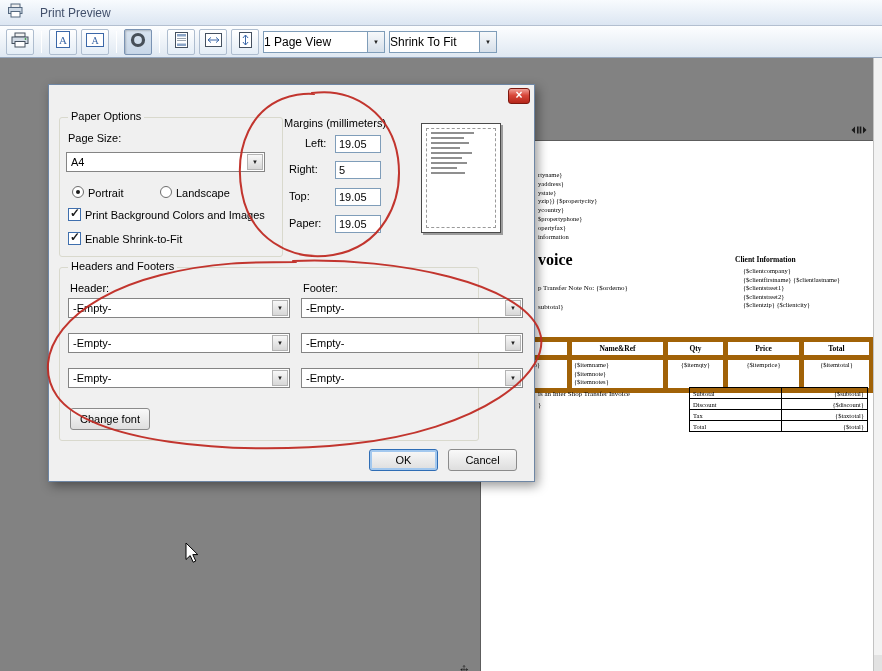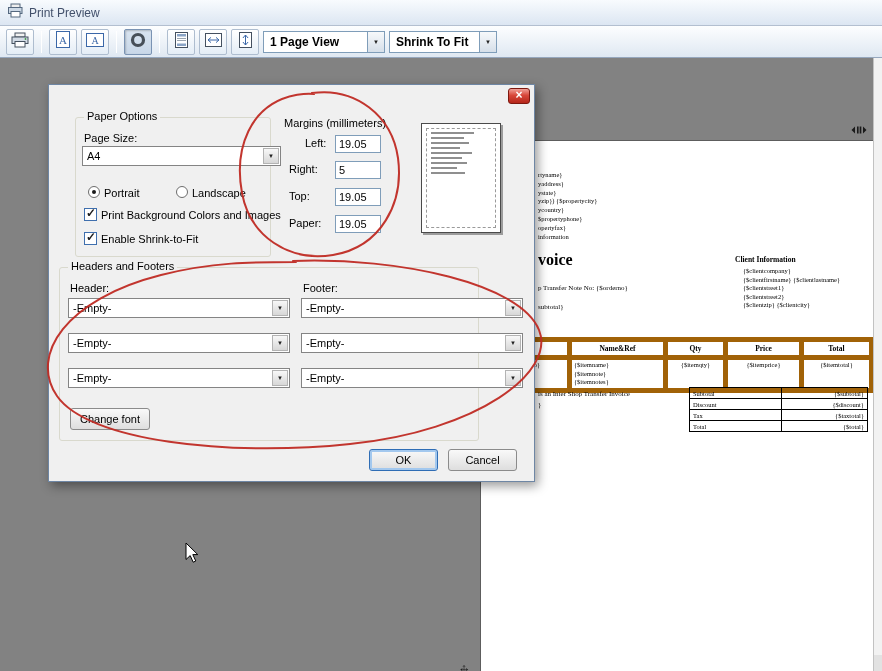--- a/index.html
+++ b/index.html
@@ -3,32 +3,32 @@
 <meta charset="utf-8">
 <style>
   * { margin:0; padding:0; box-sizing:border-box; }
   html,body { width:882px; height:671px; }
   body { position:relative; overflow:hidden; font-family:"Liberation Sans",sans-serif; background:#828282; }
 
   
   .titlebar { position:absolute; left:0; top:0; width:882px; height:26px;
     background:linear-gradient(#f8fbfe,#dce6f2); border-bottom:1px solid #b3bfd0;
     display:flex; align-items:center; gap:6px; padding-left:7px; z-index:3; }
-  .title-text { font-size:12px; color:#42506b; }
+  .title-text { font-size:12px; color:#42506b;margin-left:11px; }
 
   .toolbar { position:absolute; left:0; top:26px; width:882px; height:32px;
     background:linear-gradient(#fdfeff,#dfe8f2); border-bottom:1px solid #96a7bd;
     display:flex; align-items:center; gap:4px; padding:0 6px; z-index:3; }
   .tbtn { width:28px; height:26px; display:flex; align-items:center; justify-content:center;
     background:linear-gradient(#ffffff,#e4edf6); border:1px solid #aebdcf; border-radius:2px; }
   .tbtn.active { border:1px solid #7a93b3; background:linear-gradient(#d9e4f0,#c8d7e8);
     box-shadow:inset 1px 1px 2px rgba(0,0,0,.2); }
   .tsep { width:1px; height:22px; background:#b4c0d0; border-right:1px solid #fff; margin:0 3px; }
   .tcombo { height:22px; background:#fff; border:1px solid #7f9db9; display:flex;
-    align-items:center; font-size:12px; padding-left:6px; position:relative;font-weight:bold; }
+    align-items:center; font-size:12px; position:relative; }
   .tcombo .arrow-btn { margin-left:auto; width:17px; align-self:stretch;
     background:linear-gradient(#f7f9fb,#d6dfe9); border-left:1px solid #7f9db9;
     display:flex; align-items:center; justify-content:center; font-size:6px; color:#222; }
 
   
   .preview-area { position:absolute; left:0; top:58px; width:882px; height:533px; background:#828282; }
   .splitter { position:absolute; z-index:4; }
   .vscroll { position:absolute; right:0; top:58px; width:9px; height:613px; background:#f2f2f2;
     border-left:1px solid #c2c2c2; z-index:2; }
   .vscroll .corner { position:absolute; bottom:0; left:0; right:0; height:16px; background:#e2e2e2; }
@@ -295,24 +295,24 @@
 
 <div class="vscroll">
   <div class="corner"></div>
 </div>
 
 <div class="dialog">
   <div class="dlg-close">
     <span>×</span>
   </div>
 
-  <div class="fieldset" style="left:10px; top:32px; width:196px; height:140px;margin-left:16px;">
+  <div class="fieldset" style="left:10px; top:32px; width:224px; height:140px;">
     <span class="legend">Paper Options</span>
     <span class="dlg-label" style="left:8px; top:14px;">Page Size:</span>
-    <div class="xp-combo" style="left:6px; top:28px; width:199px;">
+    <div class="xp-combo" style="left:6px; top:34px; width:199px;">
       <span>A4</span>
       <span class="cb-arrow">▼</span>
     </div>
     <span class="radio checked" style="left:12px; top:68px;"></span>
     <span class="dlg-label" style="left:28px; top:69px;">Portrait</span>
     <span class="radio" style="left:100px; top:68px;"></span>
     <span class="dlg-label" style="left:116px; top:69px;">Landscape</span>
     <span class="checkbox" style="left:8px; top:90px;">
       <span class="check-glyph">✓</span>
     </span>

